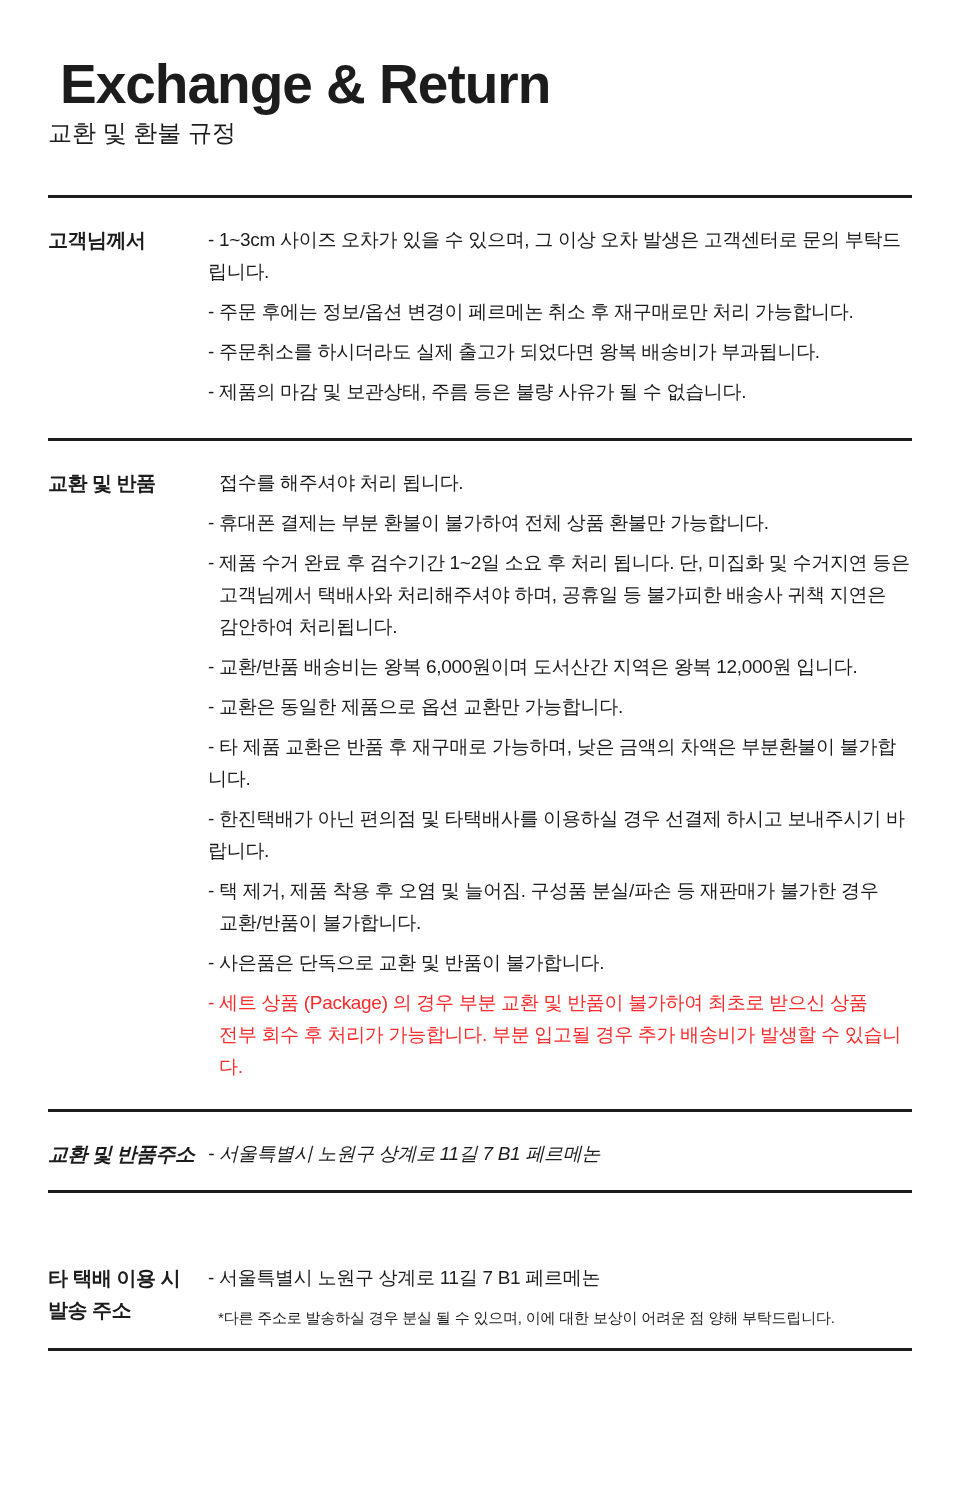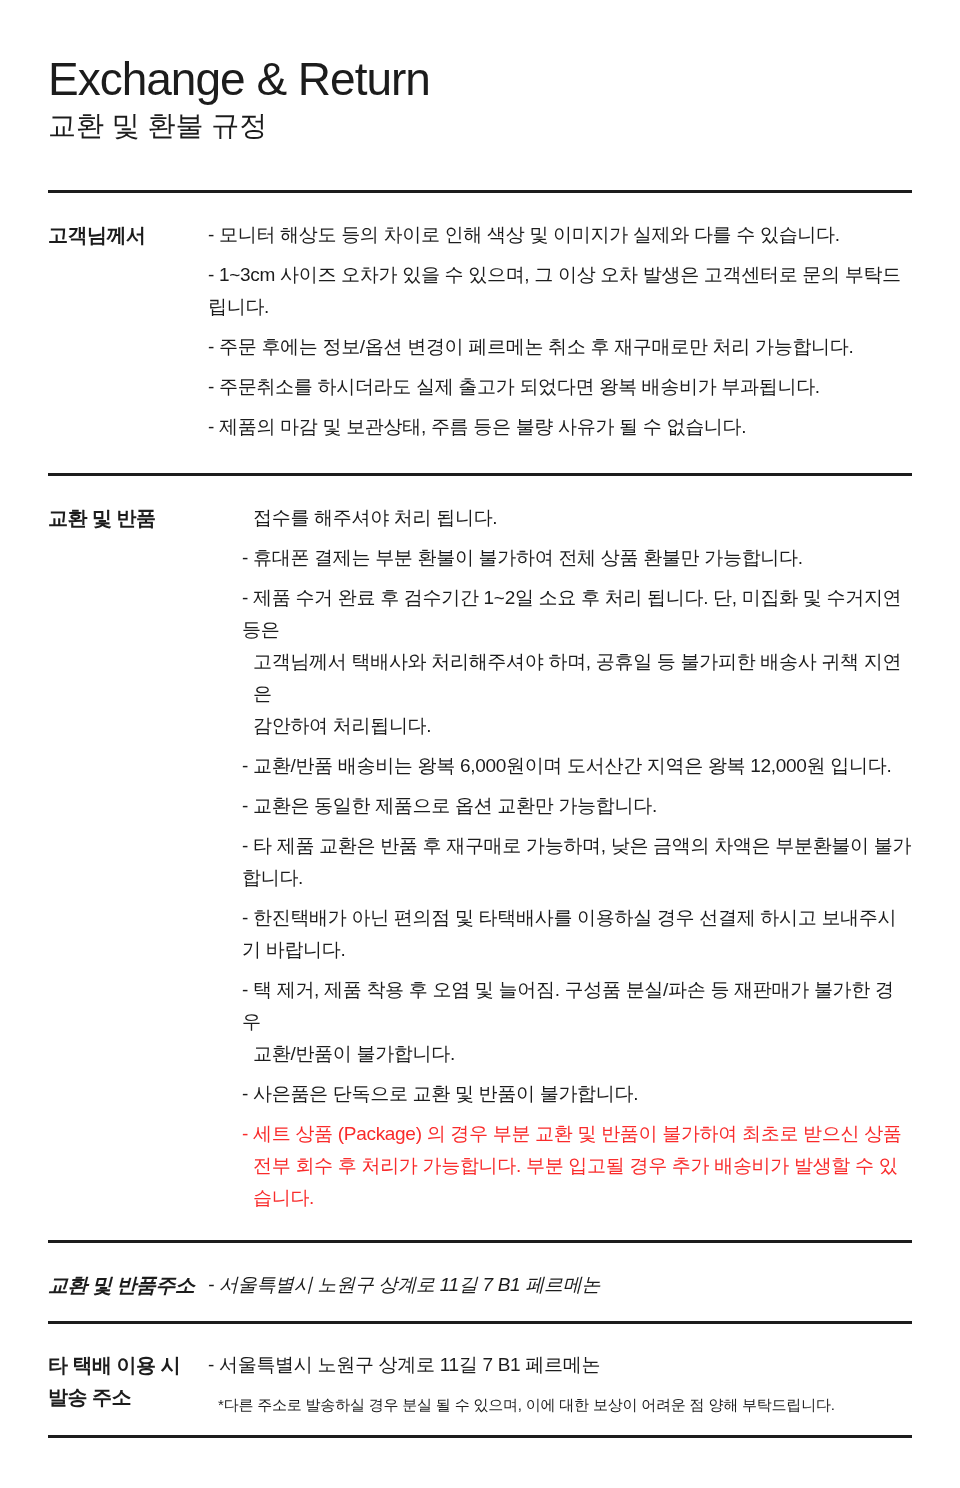--- a/index.html
+++ b/index.html
@@ -6,29 +6,29 @@
   html, body {
     margin: 0; padding: 0;
     background: var(--background, #ffffff);
     color: var(--text, #1c1c1c);
     font-family: "Liberation Sans", "DejaVu Sans", sans-serif;
   }
   body { width: 960px; min-height: 1488px; }
   .page { padding: 0 48px 30px 48px; }
 
   h1.title {
-    margin: 54px 0 4px 0;
-    font-size: 46px;
+    margin: 54px 0 4px 12px;
+    font-size: 55px;
     line-height: 1.1;
-    font-weight: 400;
+    font-weight: 700;
     letter-spacing: -1px;
     color: var(--text, #1c1c1c);
   }
   .subtitle {
-    font-size: 28px;
+    font-size: 24px;
     line-height: 1.2;
     font-weight: 400;
     margin: 0 0 48px 0;
   }
   hr.divider {
     border: none;
     border-top: 3px solid var(--divider, #1c1c1c);
     margin: 0;
   }
 
@@ -55,41 +55,38 @@
   .para.red .pline { color: var(--accent-red, #f92b2b); }
 
   .note {
     font-size: 15px;
     line-height: 32px;
     padding-left: 10px;
     letter-spacing: -0.2px;
   }
 
   .row-notice   { padding: 26px 0 30px 0; }
-  .row-exchange { padding: 26px 0 26px 0; gap: 34px; }
+  .row-exchange { padding: 26px 0 26px 0; }
   .row-addr     { padding: 26px 0 20px 0; font-style: italic; }
-  .row-courier  { padding: 25px 0 14px 0; }
+  .row-courier  { padding: 25px 0 14px 0; margin-top: 44px; }
   .row-cs       { padding: 28px 0 15px 0; }
 </style>
 </head>
 <body>
 
 <div class="page">
 
   <h1 class="title">Exchange &amp; Return</h1>
   <div class="subtitle">교환 및 환불 규정</div>
 
   <hr class="divider">
 
   <div class="row row-notice">
     <div class="label-col">고객님께서</div>
     <div class="body-col">
-      <div class="para">
-          <p class="pline">- 모니터 해상도 등의 차이로 인해 색상 및 이미지가 실제와 다를 수 있습니다.</p>
-        </div>
       <div class="para">
           <p class="pline">- 1~3cm 사이즈 오차가 있을 수 있으며, 그 이상 오차 발생은 고객센터로 문의 부탁드립니다.</p>
         </div>
       <div class="para">
           <p class="pline">- 주문 후에는 정보/옵션 변경이 페르메논 취소 후 재구매로만 처리 가능합니다.</p>
         </div>
       <div class="para">
           <p class="pline">- 주문취소를 하시더라도 실제 출고가 되었다면 왕복 배송비가 부과됩니다.</p>
         </div>
       <div class="para">

